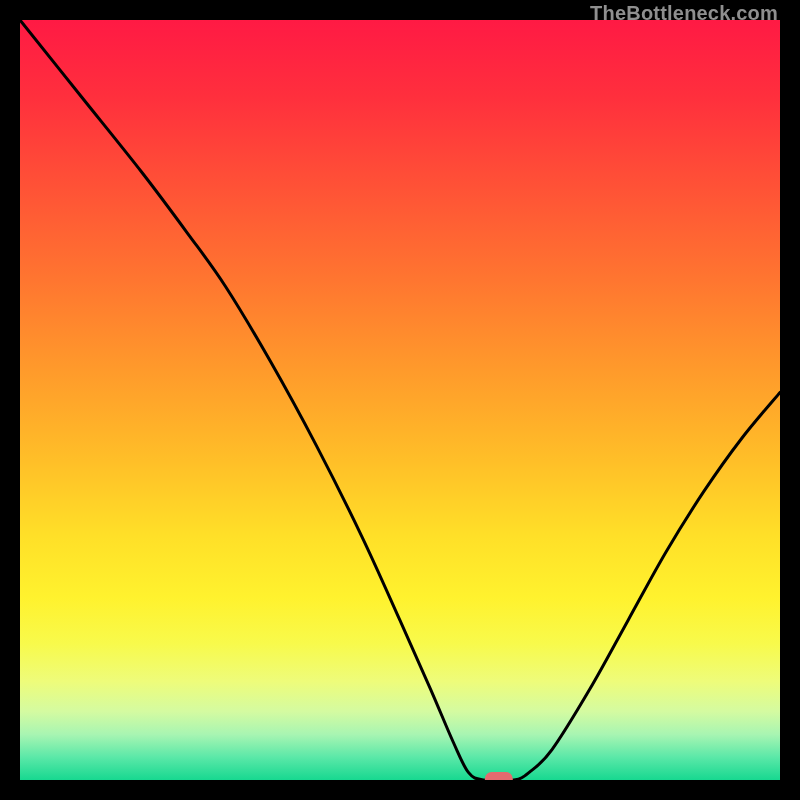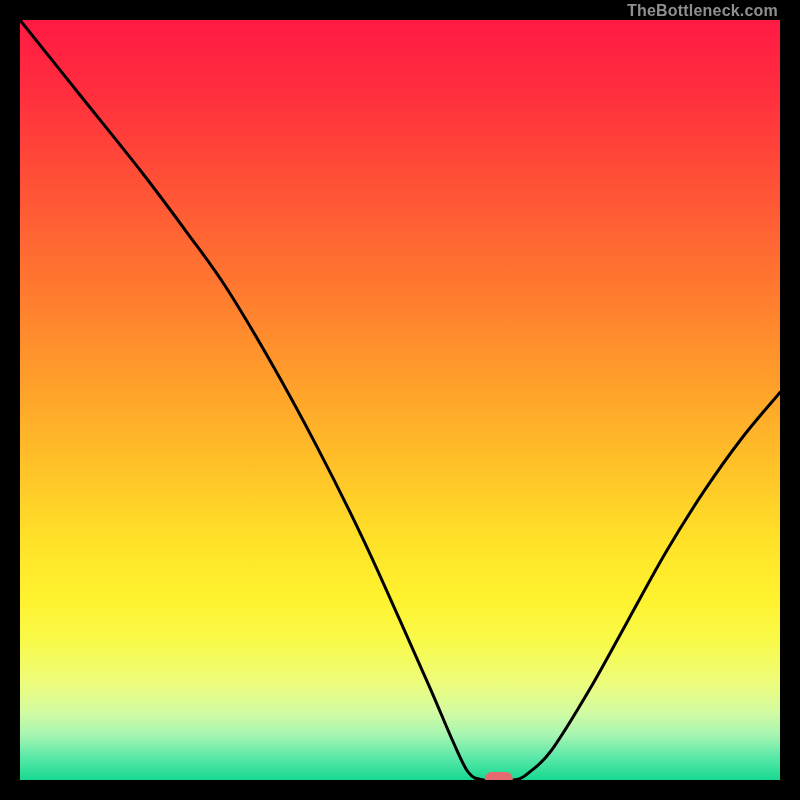--- a/index.html
+++ b/index.html
@@ -23,21 +23,21 @@
     left: 20px;
     top: 20px;
     width: 760px;
     height: 760px;
   }
   .watermark {
     position: absolute;
     top: 2px;
     right: 22px;
     font-family: Arial, Helvetica, sans-serif;
-    font-size: 16px;
+    font-size: 20px;
     font-weight: 600;
     color: #8f8f8f;
     letter-spacing: 0.2px;
     margin-left: 36px;
   }
   svg { display: block; }
 </style>
 </head>
 <body>
 

